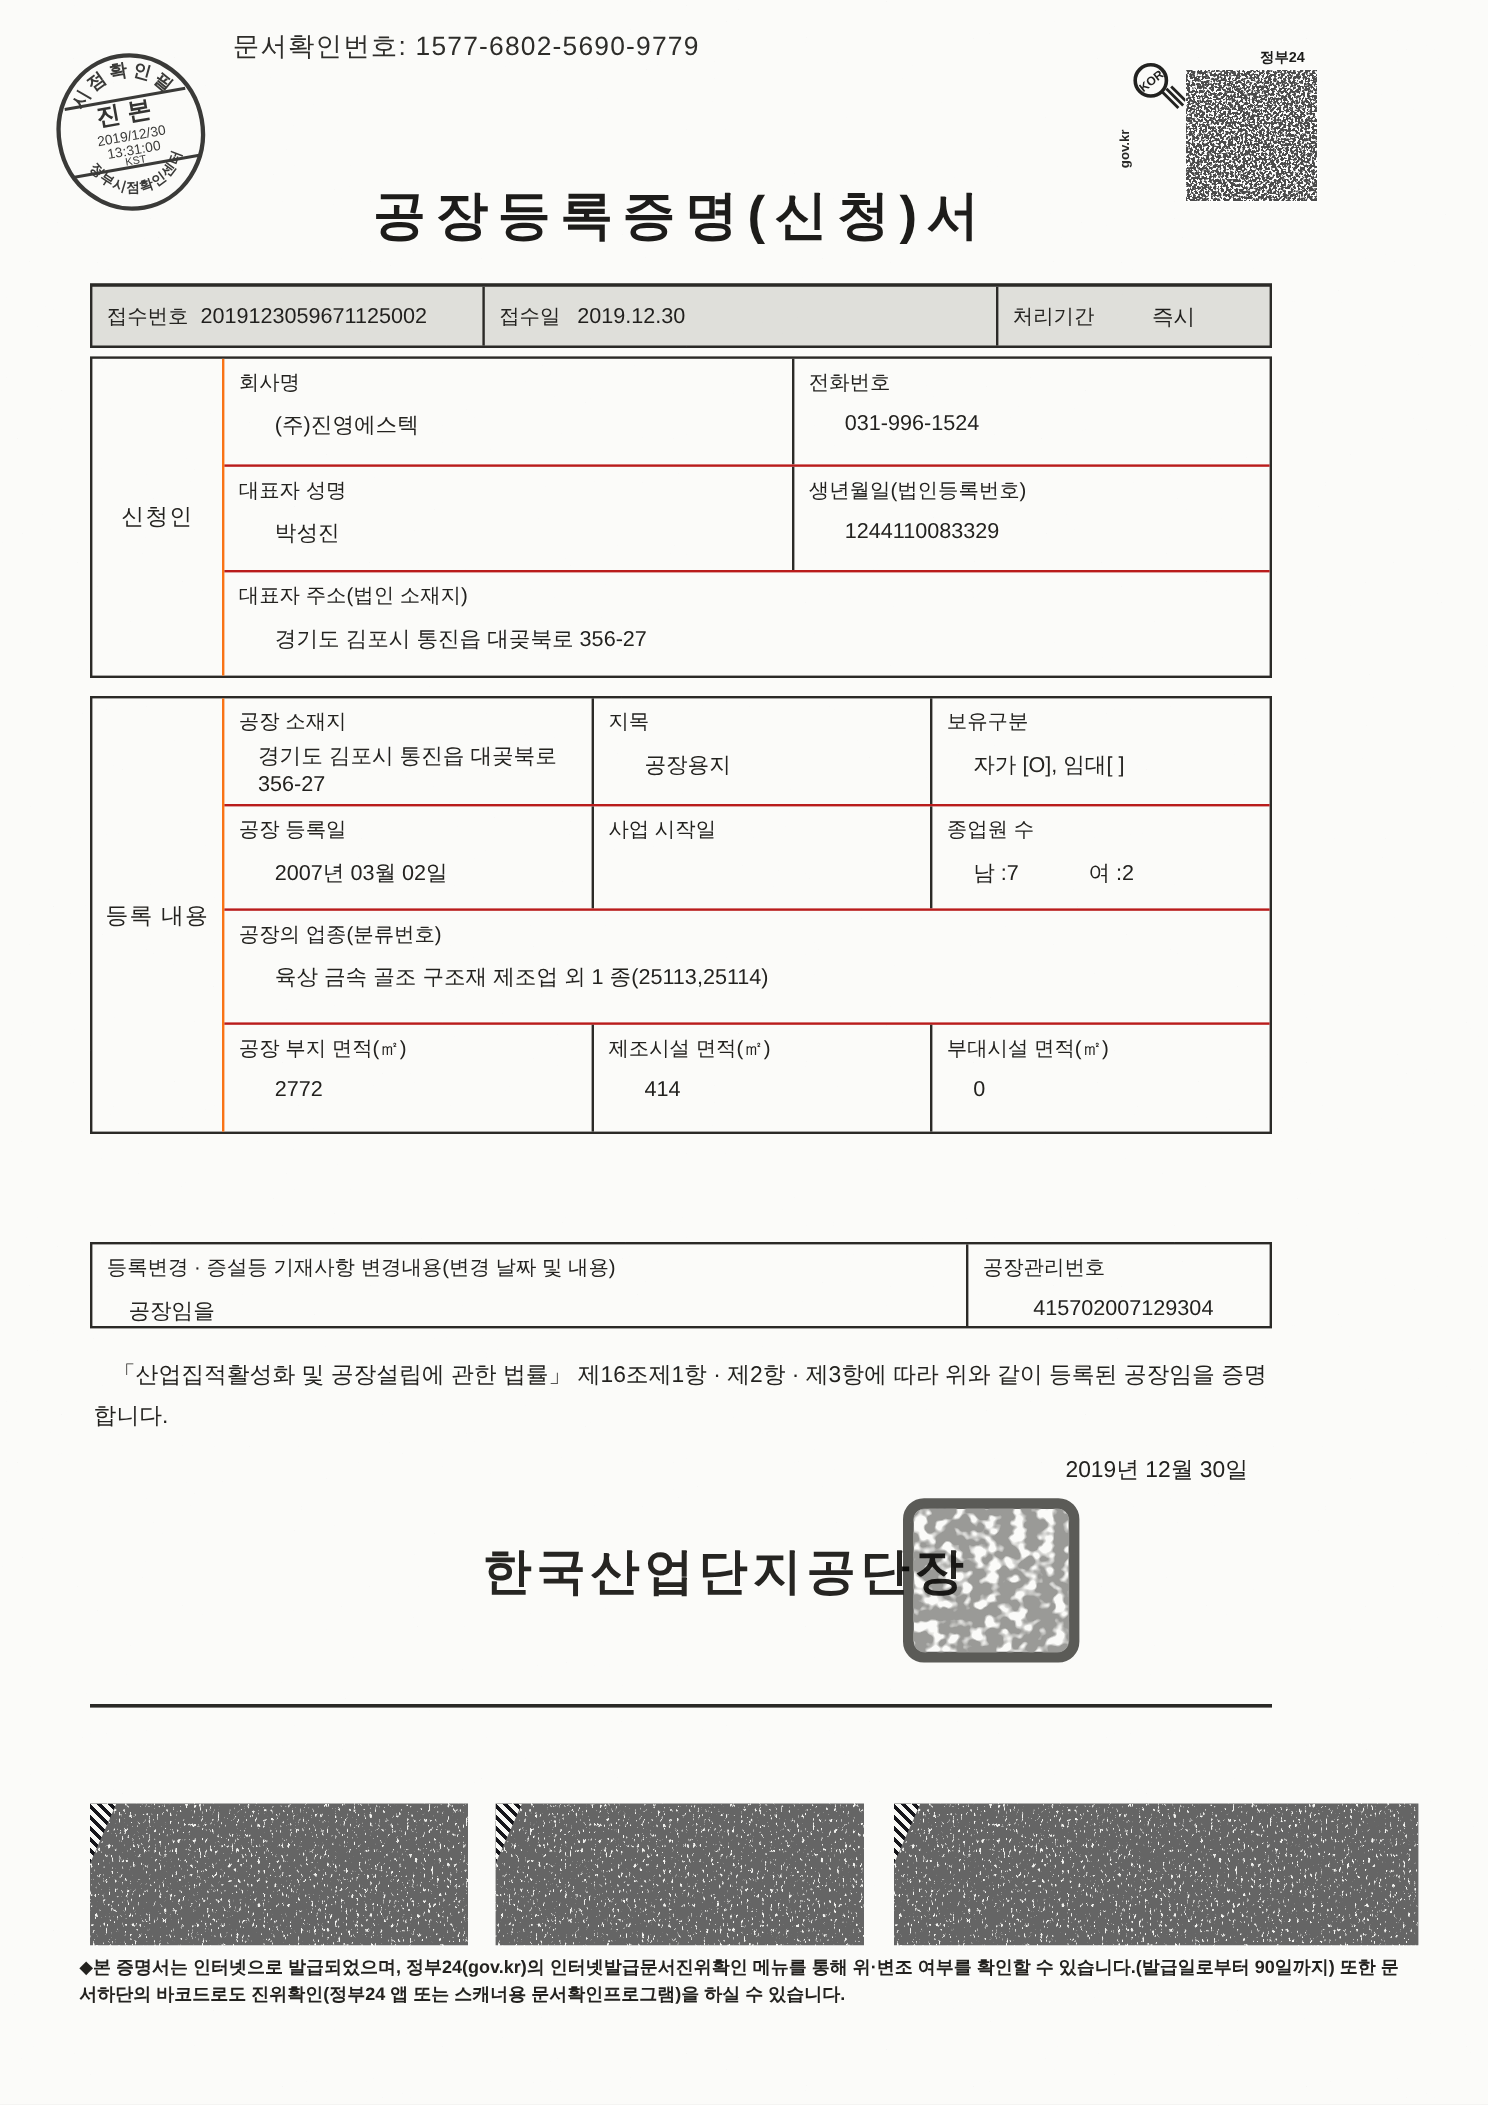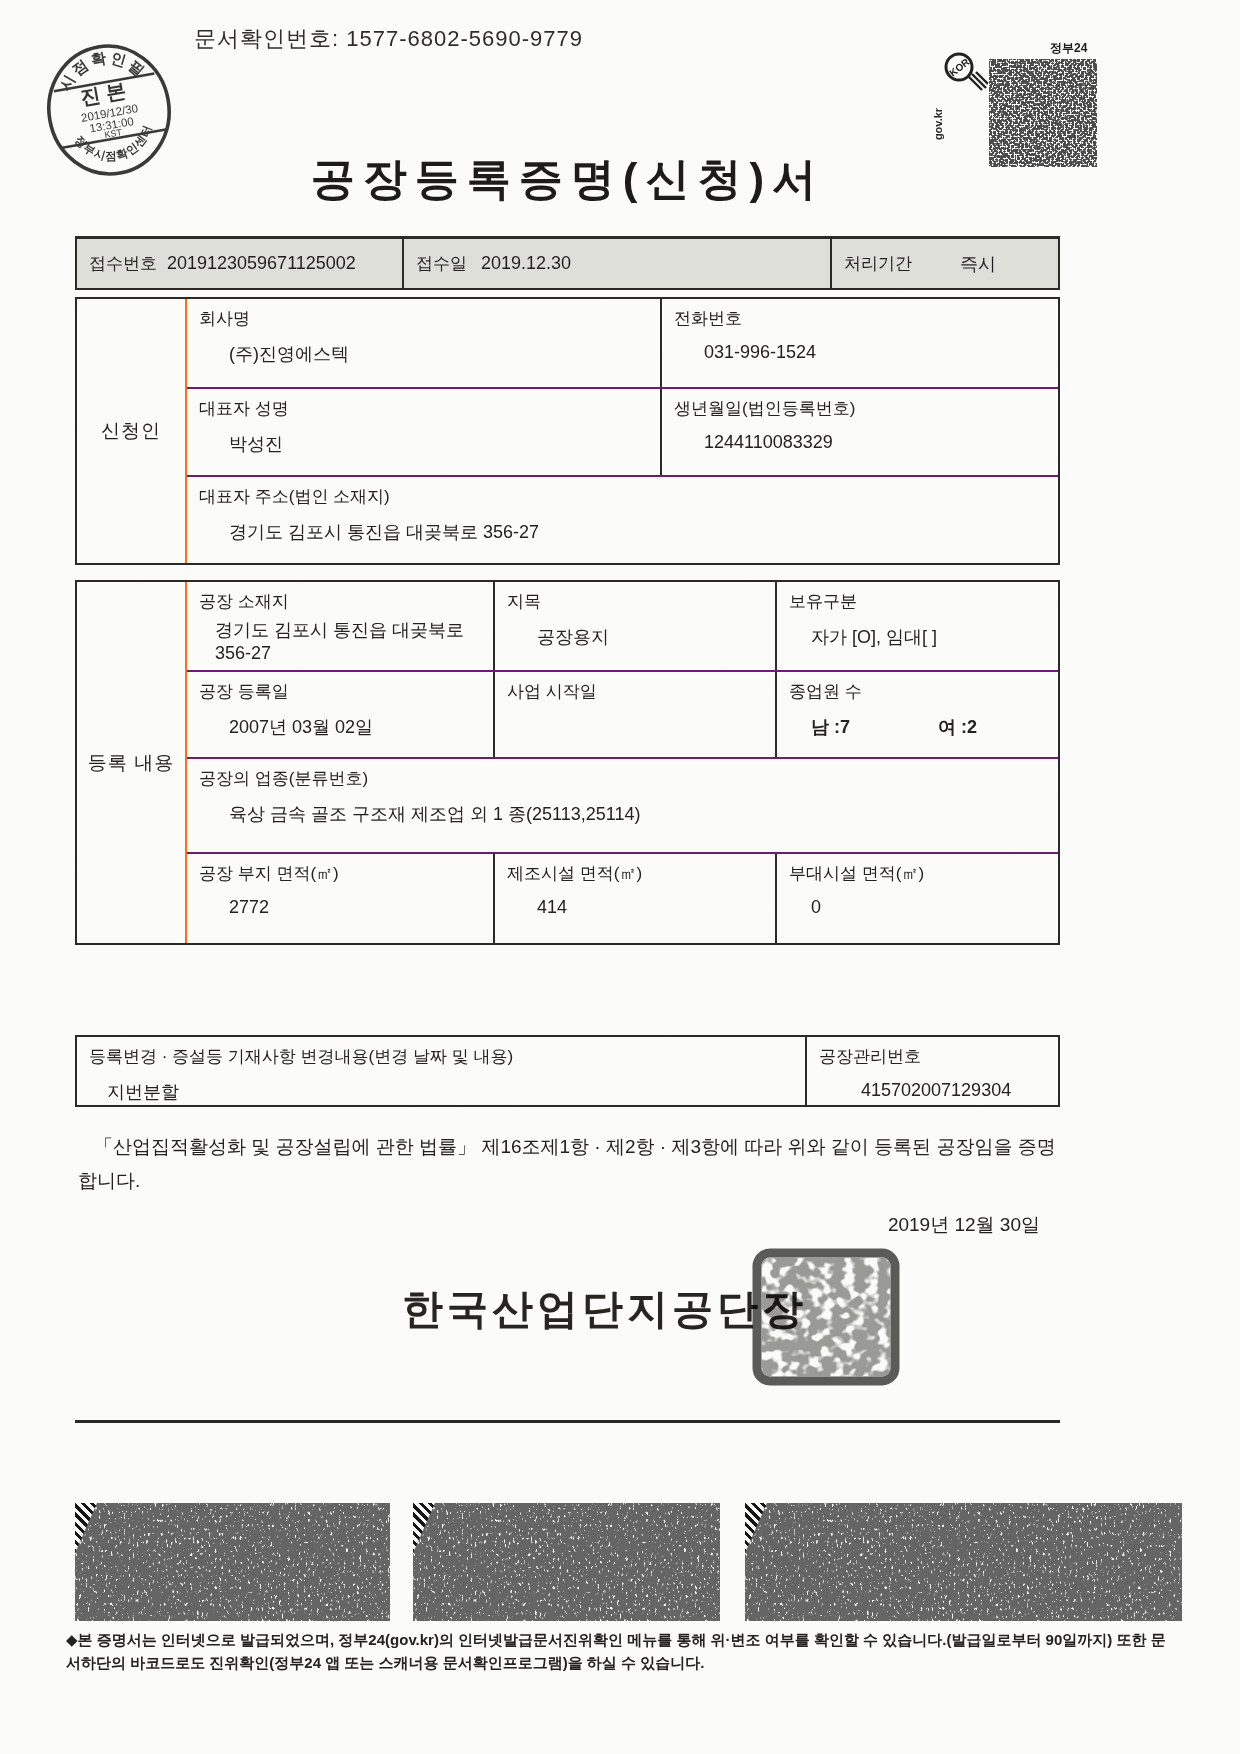--- a/index.html
+++ b/index.html
@@ -27,26 +27,26 @@
   .row1 { top:236px; height:54px; background:#dfdfda; border-top-width:3px; }
   .r1cell { display:flex; align-items:center; padding-left:12px; }
   .r1cell + .r1cell { border-left:2px solid #2b2a27; }
   .lab { font-size:17px; color:#242320; }
   .val { font-size:18px; color:#201f1d; }
   .side-label { width:110px; border-right:2px solid #f97316; display:flex;
                 align-items:center; justify-content:center; font-size:19px;
                 letter-spacing:1px; flex:0 0 110px; }
   .body-col { flex:1 1 auto; display:flex; flex-direction:column; }
   .trow { display:flex; width:100%; }
-  .trow + .trow { border-top:2px solid #701a75; }
+  .trow + .trow { border-top:2px solid #b91c1c; }
   .cell { padding:8px 10px 4px 12px; overflow:hidden; }
   .cell + .cell { border-left:2px solid #2b2a27; }
   .cell .cv { margin-top:12px; padding-left:30px; font-size:18px; }
   .cell .cl { font-size:17px; }
-  .emp { display:flex; gap:88px;font-weight:bold; }
+  .emp { display:flex; gap:58px; }
 
   .statement { left:78px; top:1130px; width:978px; font-size:19px; line-height:34px;
                text-indent:16px; color:#23221f; }
   .cert-date { left:690px; top:1212px; width:350px; text-align:right; font-size:19px; }
   .issuer { left:402px; top:1282px; font-size:41px; font-weight:600; letter-spacing:4px; color:#262522; }
   .seal { left:750px; top:1246px; mix-blend-mode:multiply; opacity:.92; }
 
   .rule { left:75px; top:1420px; width:985px; height:3px; background:#2a2927; }
 
   .barcode { top:1503px; height:118px; background:#f5f5f2; position:absolute; }
@@ -232,21 +232,21 @@
           <div class="cv" style="padding-left:22px">0</div>
         </div>
       </div>
     </div>
   </div>
 
 
   <div class="abs sect" style="top:1035px;height:72px">
     <div class="cell" style="flex:0 0 728px">
       <div class="cl">등록변경 · 증설등 기재사항 변경내용(변경 날짜 및 내용)</div>
-      <div class="cv" style="padding-left:18px">지번분할</div>
+      <div class="cv" style="padding-left:18px">공장임을</div>
     </div>
     <div class="cell" style="flex:1 1 auto">
       <div class="cl">공장관리번호</div>
       <div class="cv" style="padding-left:42px">415702007129304</div>
     </div>
   </div>
 
   <p class="abs statement">「산업집적활성화 및 공장설립에 관한 법률」  제16조제1항 · 제2항 · 제3항에 따라 위와 같이 등록된 공장임을 증명합니다.</p>
   <div class="abs cert-date">2019년 12월 30일</div>
 

